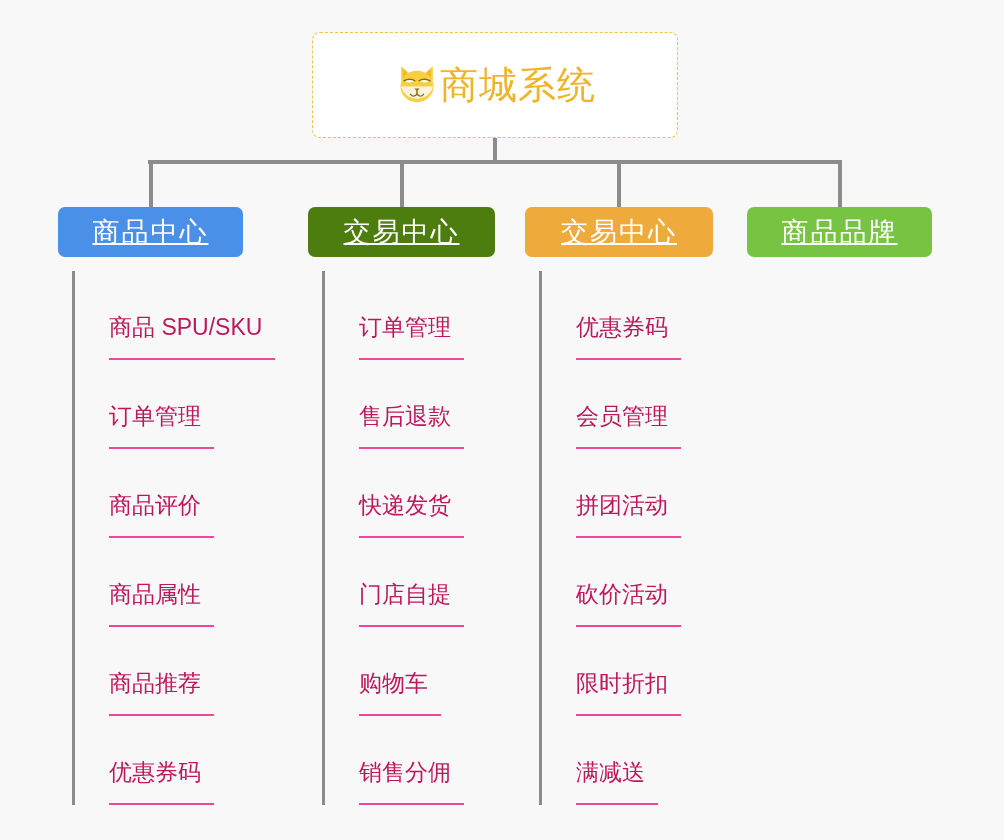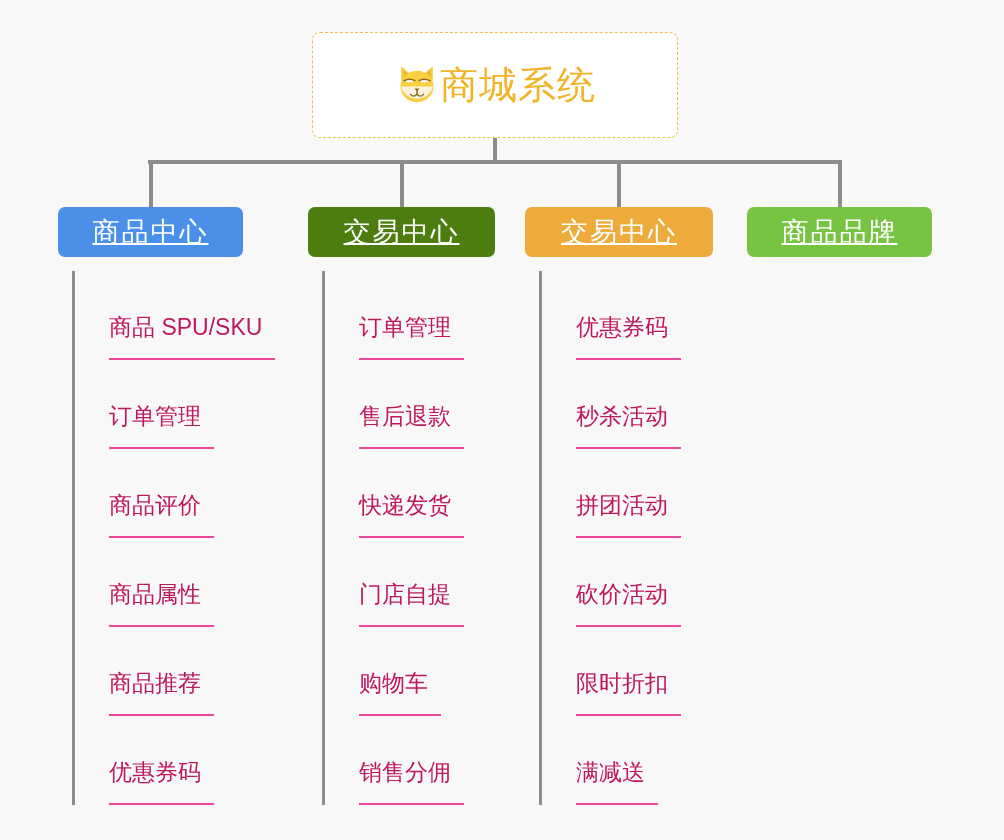--- a/index.html
+++ b/index.html
@@ -200,21 +200,21 @@
     <div class="conn conn-drop" style="left: 617px;"></div>
     <div class="cat-box" style="left: 525px; width: 188px; background: rgb(238, 171, 60);">
       <span>交易中心</span>
     </div>
     <div class="leaf-col" style="left: 539px;">
       <div class="leaf-spine" style="height: 534px;"></div>
       <div class="leaf-item">
         <span class="leaf-label">优惠券码</span>
       </div>
       <div class="leaf-item">
-        <span class="leaf-label">秒杀活动</span>
+        <span class="leaf-label">会员管理</span>
       </div>
       <div class="leaf-item">
         <span class="leaf-label">拼团活动</span>
       </div>
       <div class="leaf-item">
         <span class="leaf-label">砍价活动</span>
       </div>
       <div class="leaf-item">
         <span class="leaf-label">限时折扣</span>
       </div>

